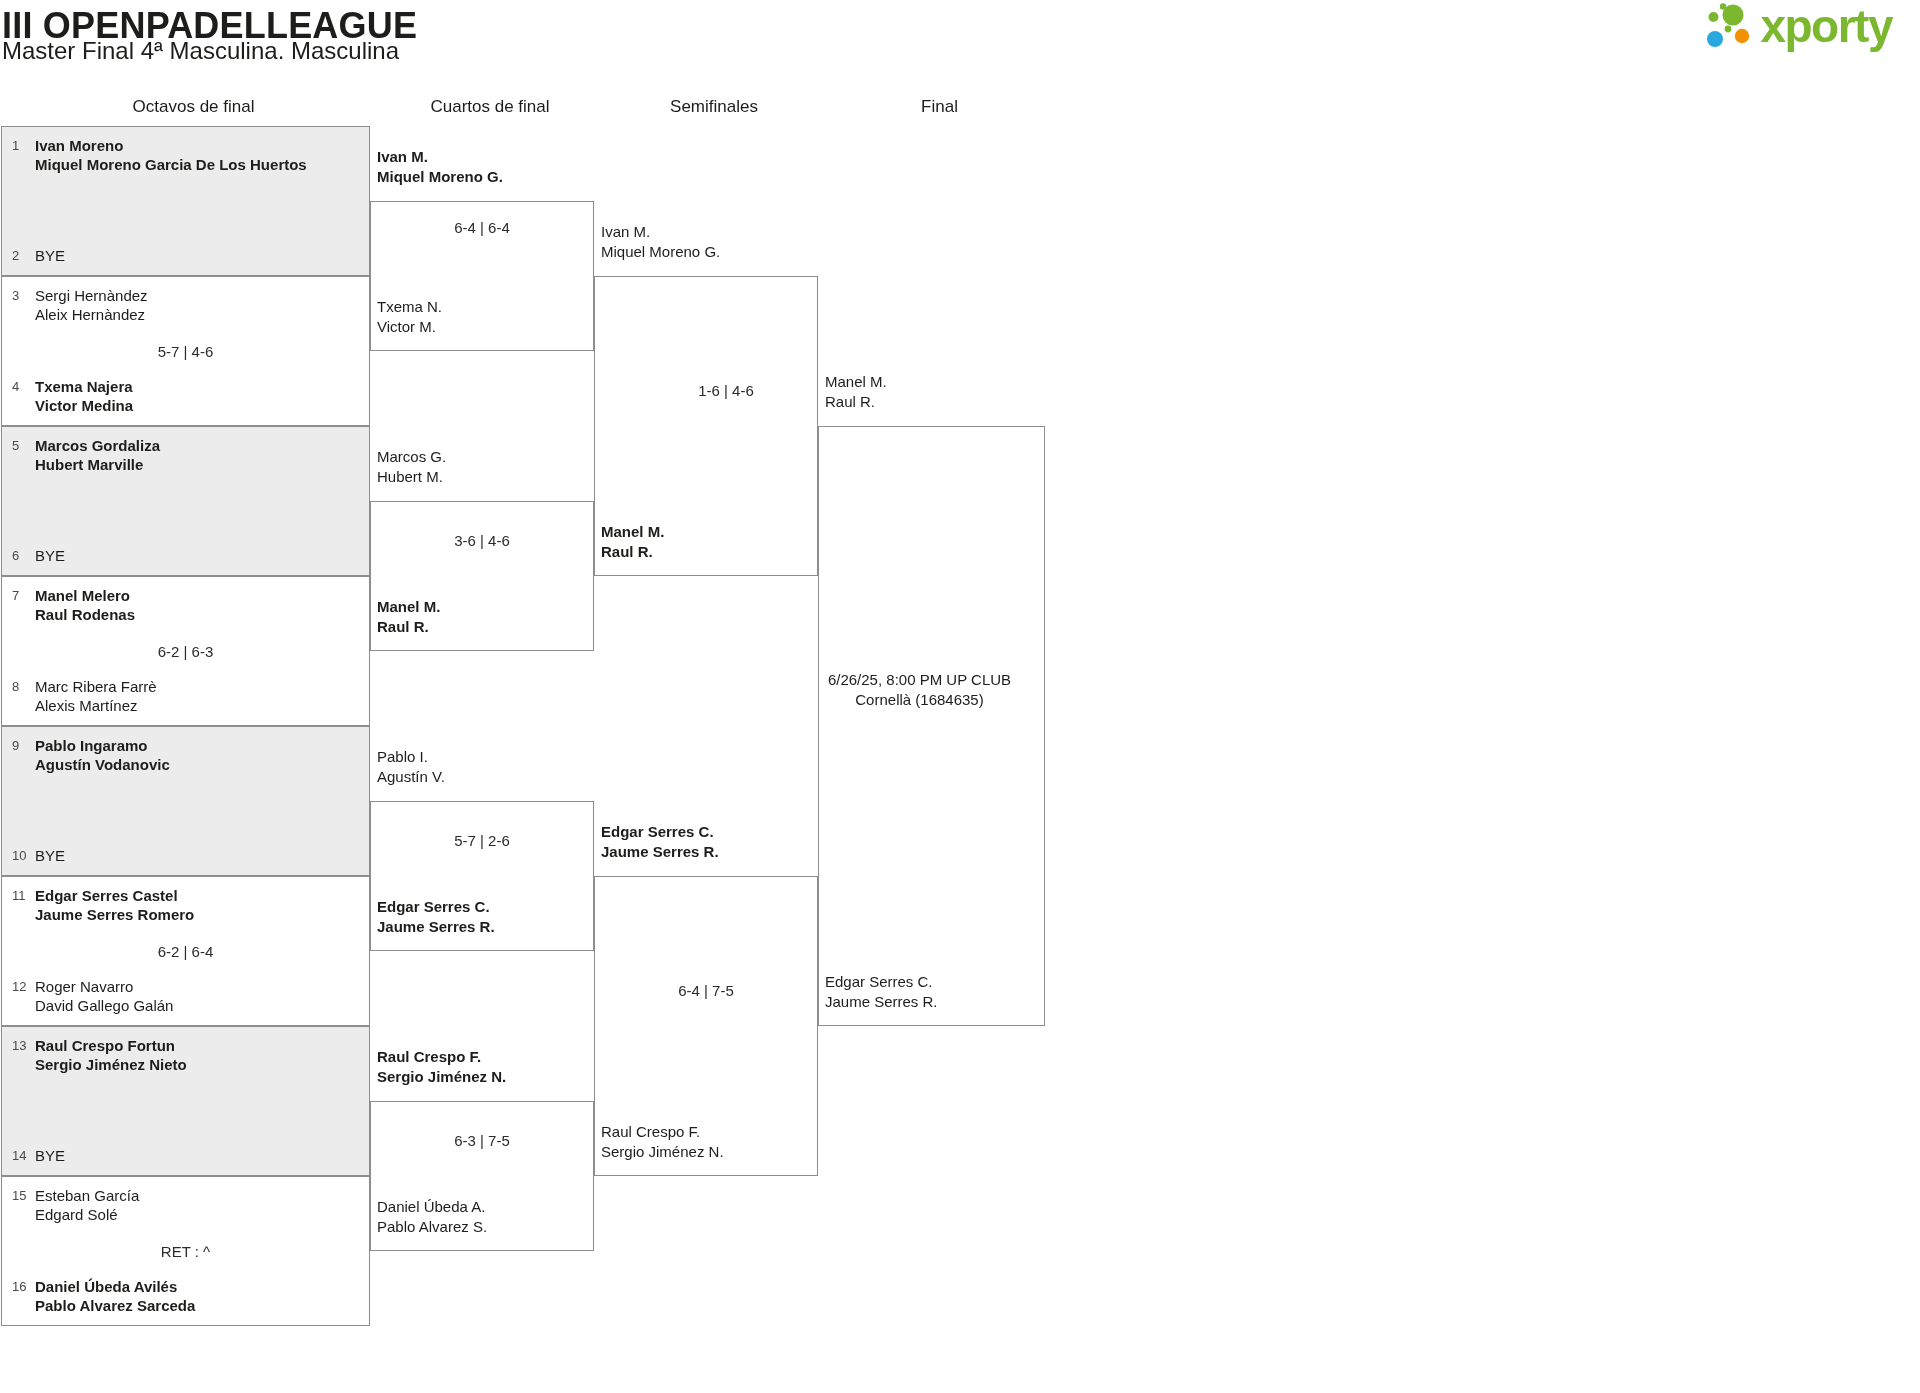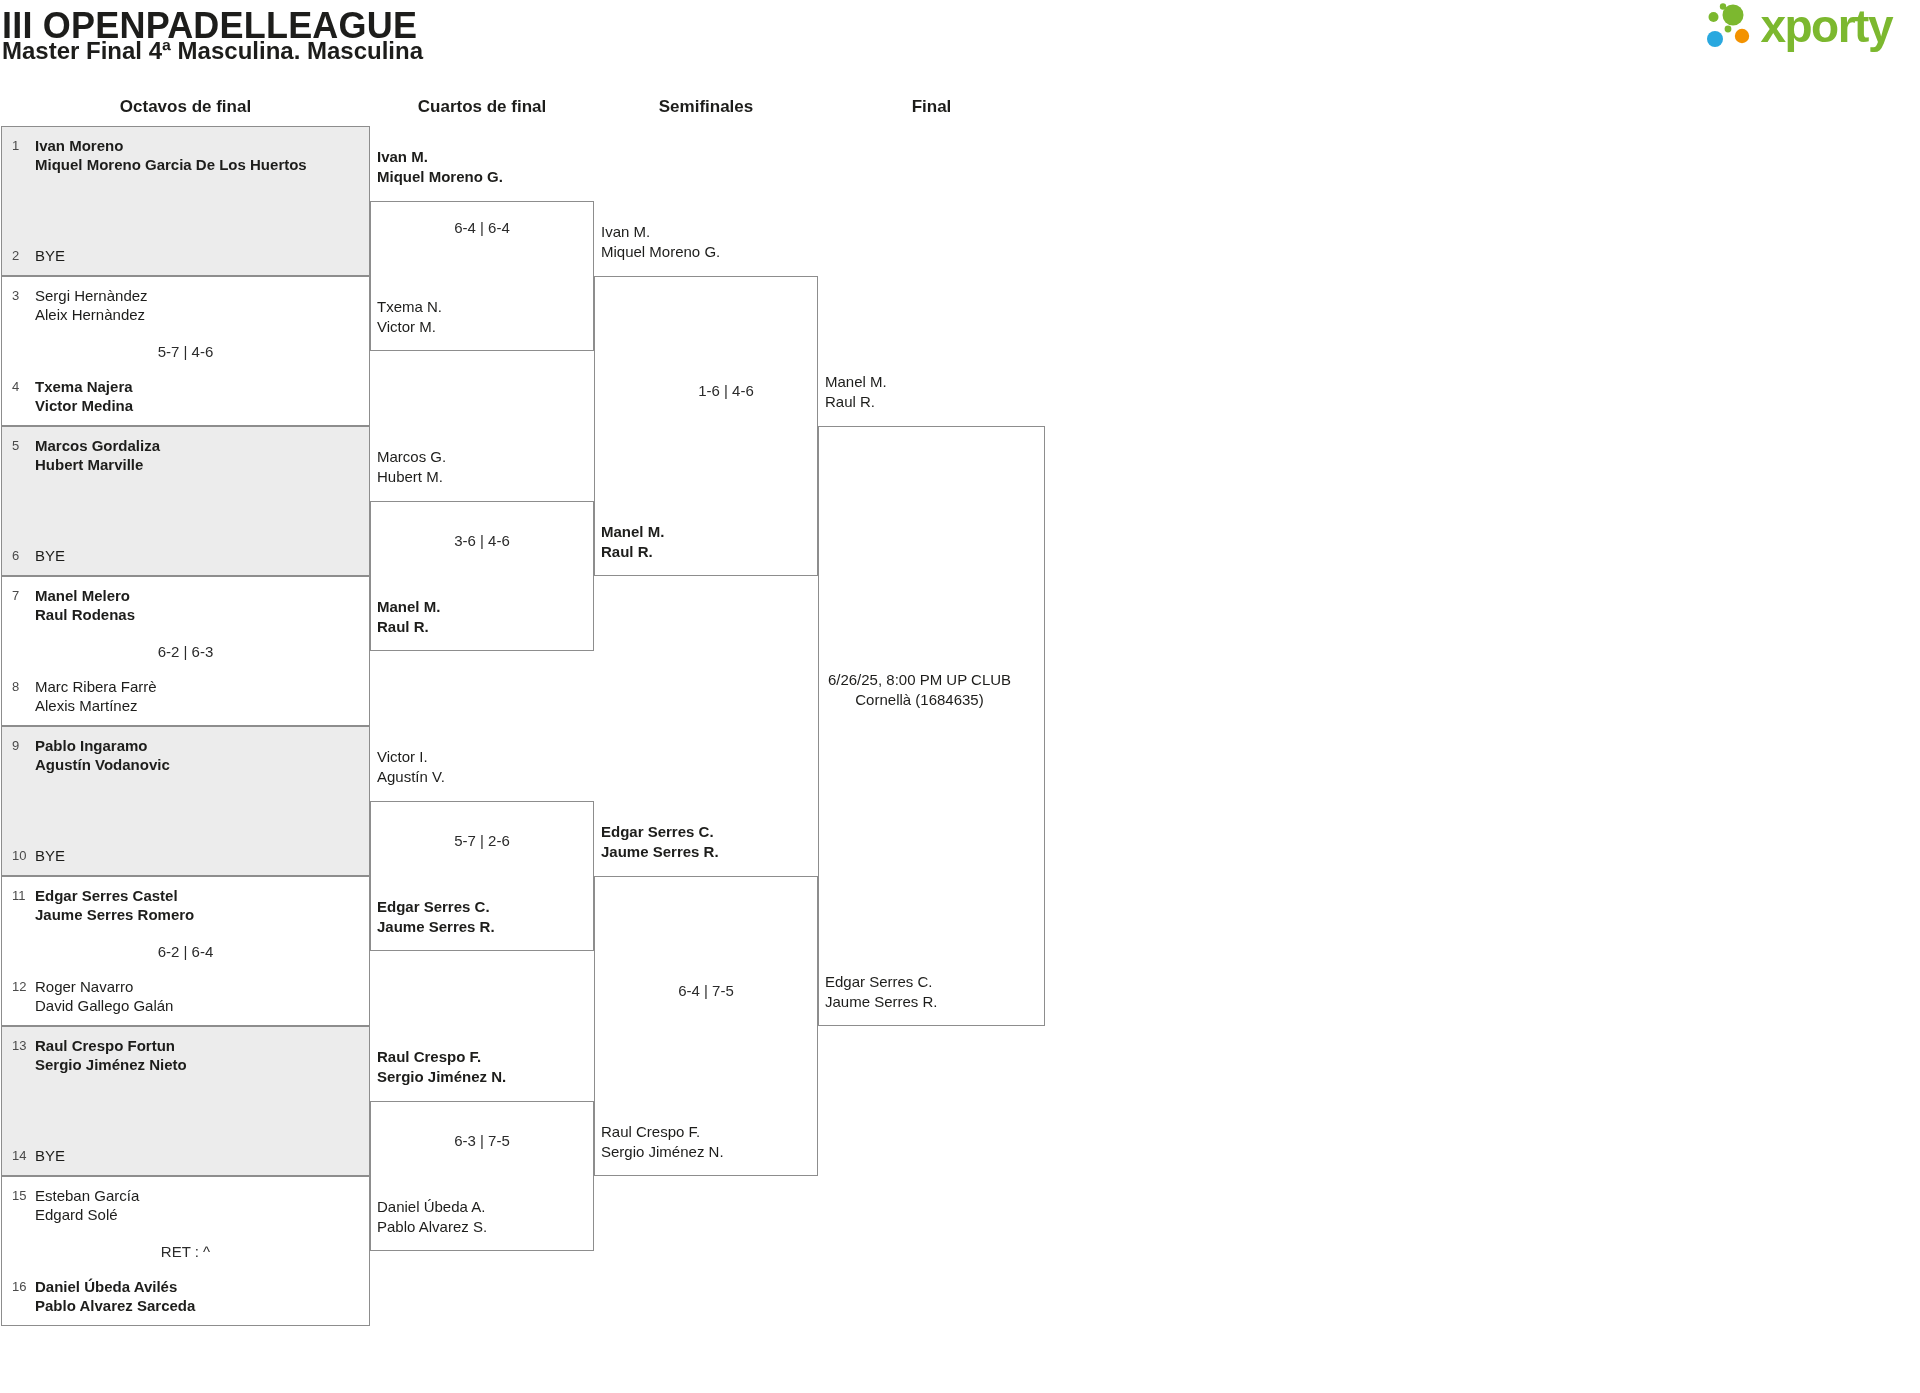--- a/index.html
+++ b/index.html
@@ -5,28 +5,28 @@
   * { margin:0; padding:0; box-sizing:border-box; }
   html, body { background:#fff; }
   body {
     position:relative;
     width:1920px; height:1393px;
     font-family:"Liberation Sans", sans-serif;
     color:var(--text_color, #1d1d1b);
     overflow:hidden;
   }
   .page-title    { position:absolute; left:2px;  top:5px;  font-size:36px; font-weight:700; letter-spacing:.2px; }
-  .page-subtitle { position:absolute; left:2px;  top:37px; font-size:24px; font-weight:700; }
+  .page-subtitle { position:absolute; left:2px;  top:37px; font-size:24px; font-weight:400; }
 
   .logo { position:absolute; top:2px; right:28px; display:flex; align-items:center; gap:5px; cursor:pointer; }
   .logo-text { font-size:46px; font-weight:700; color:var(--logo_green,#7cb82f); letter-spacing:-1.5px; line-height:1; padding-bottom:4px; }
 
   .bracket { position:absolute; left:0; top:0; width:1060px; height:1340px; }
 
-  .round-header { position:absolute; top:97px; font-size:17px; font-weight:700; text-align:center; }
+  .round-header { position:absolute; top:97px; font-size:17px; font-weight:400; text-align:center;margin-left:8px; }
 
   .box { position:absolute; border:1px solid var(--line,#8d8d8d); background:#fff; }
   .box.gray { background:var(--bye_bg,#ececec); }
   .box.open { background:transparent; }
 
   .r16    { left:1px;   width:369px; height:150px; }
   .col-qf { left:370px; width:224px; }
   .col-sf { left:594px; width:224px; }
   .col-f  { left:818px; width:227px; }
 
@@ -231,21 +231,21 @@
       <span class="nline">Hubert M.</span>
   </div>
   <div class="fscore" style="left:370px;top:531px;width:224px">3-6 | 4-6</div>
   <div class="flabel bold" style="left:377px;top:597px">
     <span class="nline">Manel M.</span>
       <span class="nline">Raul R.</span>
   </div>
 
   <div class="box col-qf open" style="top:801px;height:150px"></div>
   <div class="flabel" style="left:377px;top:747px">
-    <span class="nline">Victor I.</span>
+    <span class="nline">Pablo I.</span>
       <span class="nline">Agustín V.</span>
   </div>
   <div class="fscore" style="left:370px;top:831px;width:224px">5-7 | 2-6</div>
   <div class="flabel bold" style="left:377px;top:897px">
     <span class="nline">Edgar Serres C.</span>
       <span class="nline">Jaume Serres R.</span>
   </div>
 
   <div class="box col-qf open" style="top:1101px;height:150px"></div>
   <div class="flabel bold" style="left:377px;top:1047px">

